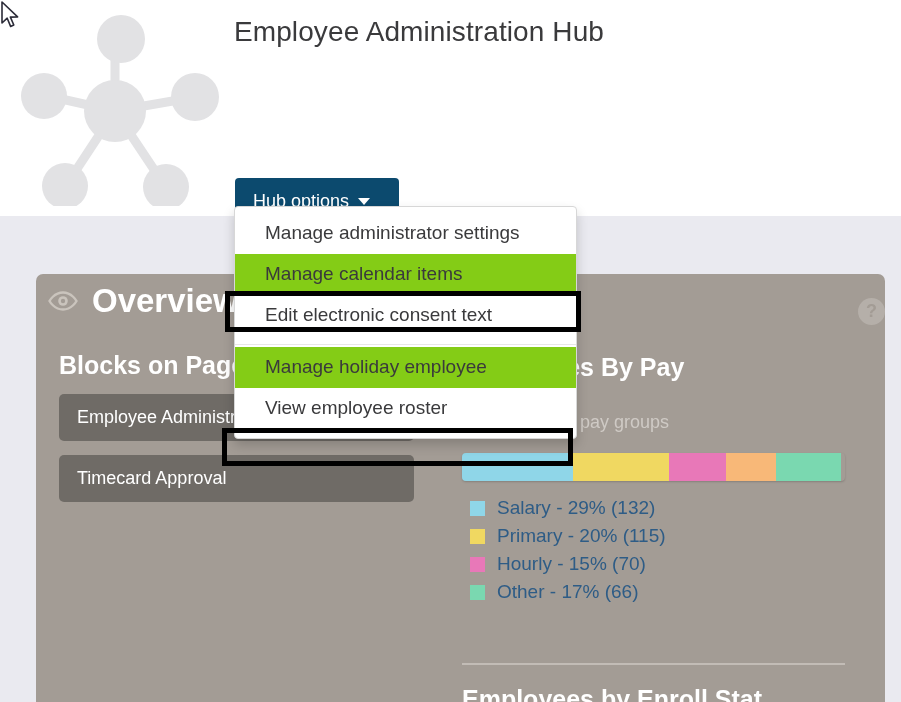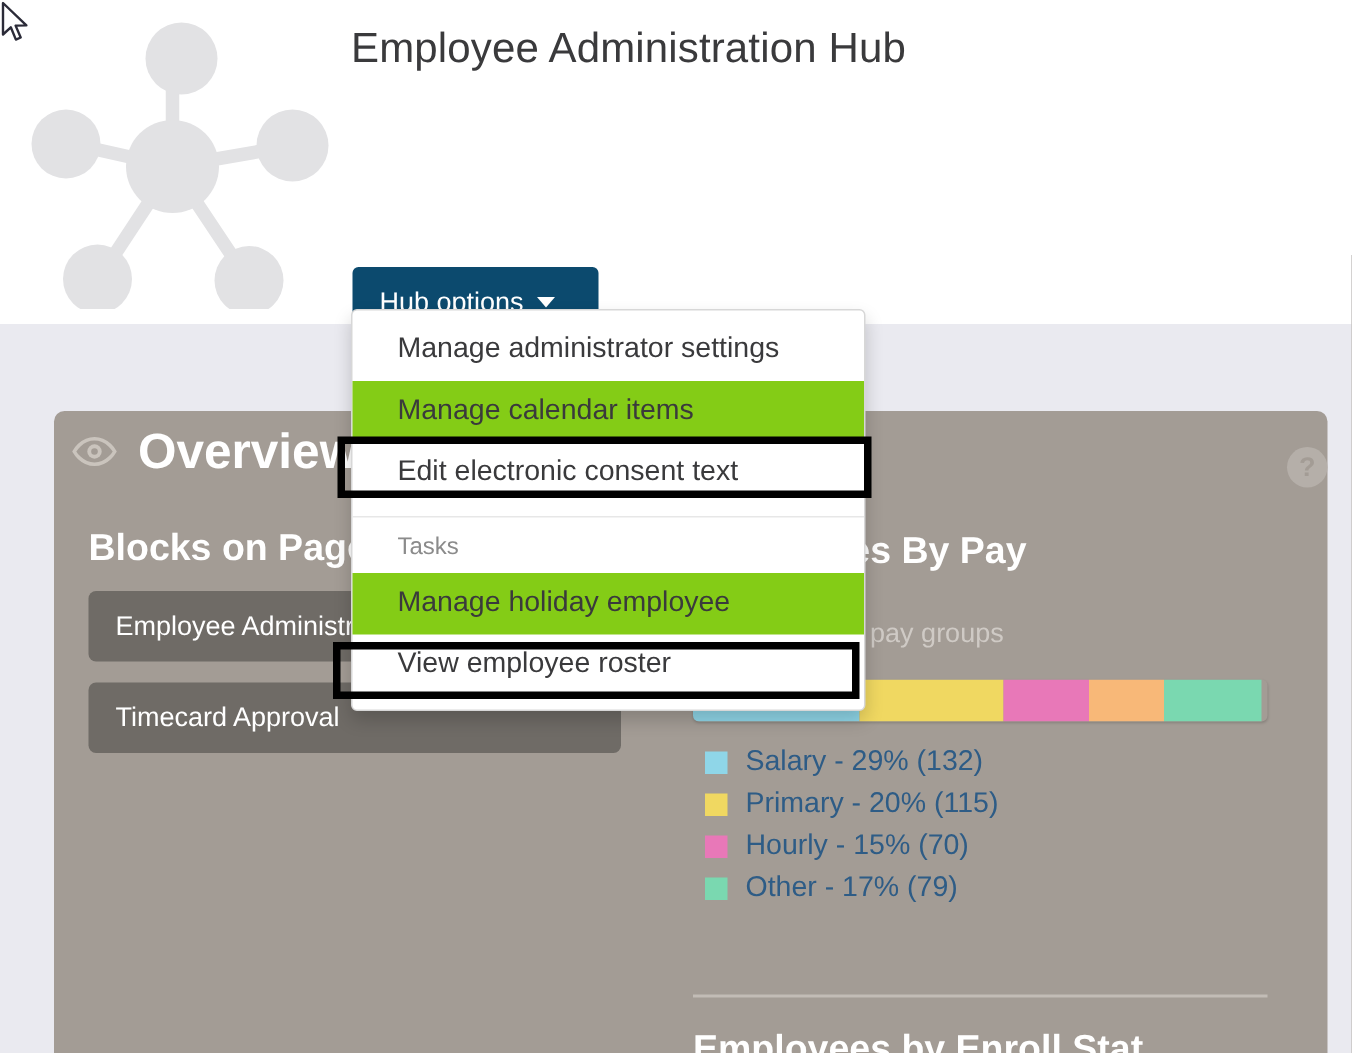--- a/index.html
+++ b/index.html
@@ -349,37 +349,36 @@
     <div class="legend-row">
       <span class="legend-swatch" style="background: rgb(240, 216, 97);"></span>
       <span class="legend-label">Primary - 20% (115)</span>
     </div>
     <div class="legend-row">
       <span class="legend-swatch" style="background: rgb(232, 120, 184);"></span>
       <span class="legend-label">Hourly - 15% (70)</span>
     </div>
     <div class="legend-row">
       <span class="legend-swatch" style="background: rgb(122, 216, 176);"></span>
-      <span class="legend-label">Other - 17% (79)</span>
+      <span class="legend-label">Other - 17% (66)</span>
     </div>
   </div>
 <div id="chart-divider"></div>
 <div id="bottom-heading">Employees by Enroll Stat</div>
 
 <button id="hub-options-button">
   <span>Hub options</span>
   <span class="caret"></span>
 </button>
 
 <div id="dropdown-menu">
     <div class="menu-item">Manage administrator settings</div>
     <div class="menu-item highlighted">Manage calendar items</div>
     <div class="menu-item">Edit electronic consent text</div>
     <div class="menu-divider"></div>
-    <div class="menu-section-header">Tasks</div>
     <div class="menu-item highlighted">Manage holiday employee</div>
     <div class="menu-item">View employee roster</div>
   </div>
 
 <div class="annotation-box" id="annotation-box-0"></div>
 <div class="annotation-box" id="annotation-box-1"></div>
 
 <div id="mouse-cursor">
   <svg width="22" height="30" viewBox="0 0 22 30" aria-hidden="true">
     <path d="M2 1 L2 22 L7.2 17.2 L10.6 25.4 L13.8 24 L10.4 16.1 L17.6 15.9 Z" fill="#ffffff" stroke="#2b2b38" stroke-width="1.6" stroke-linejoin="round"></path>

